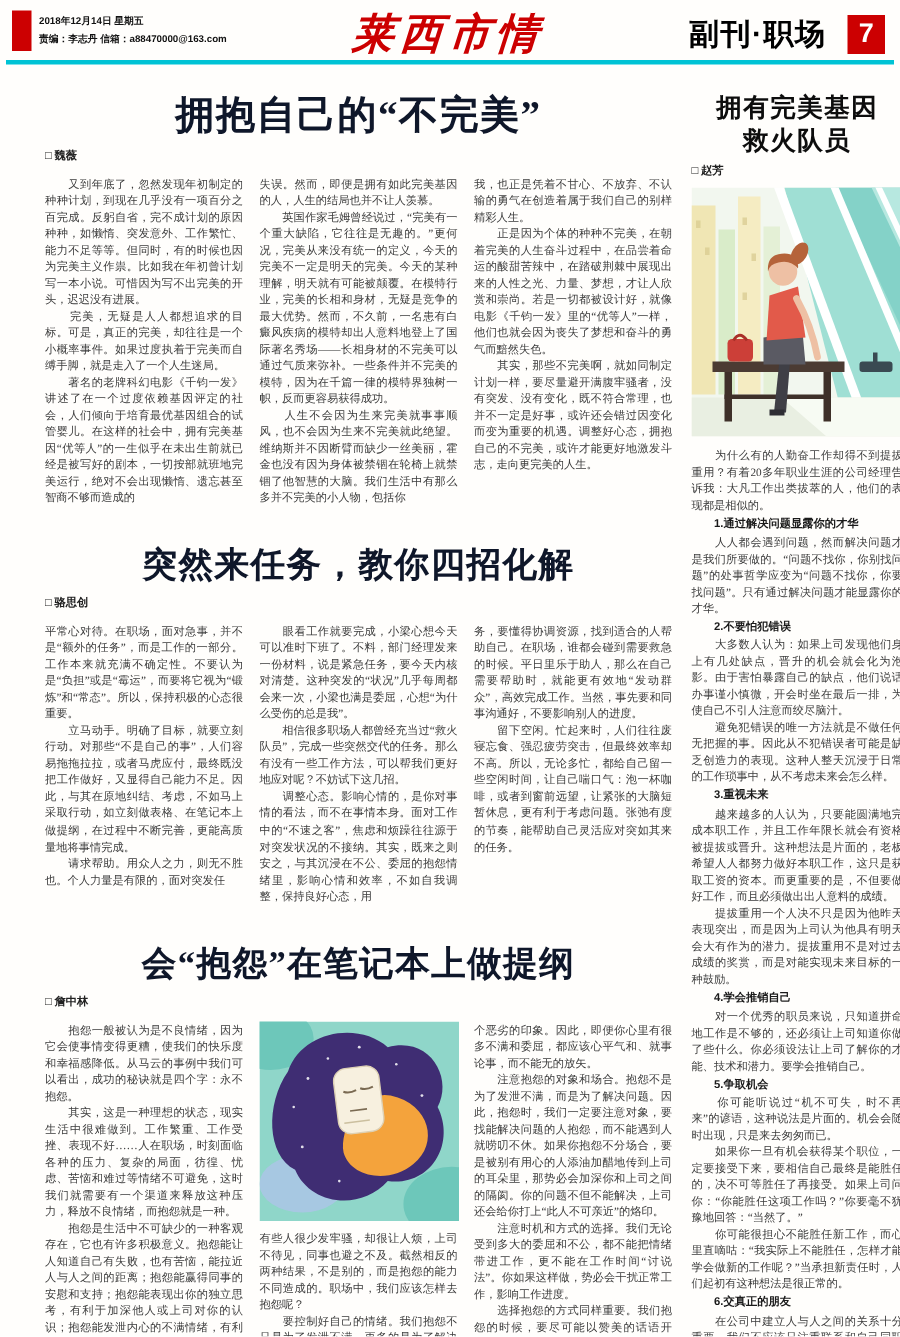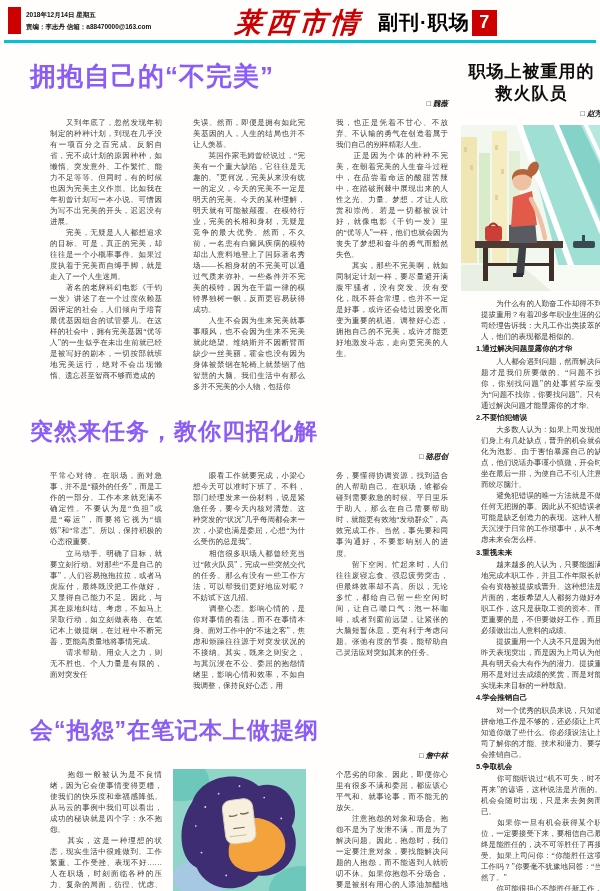--- a/index.html
+++ b/index.html
@@ -5,36 +5,36 @@
   html,body{margin:0;padding:0;background:#ffffff;}
   body{width:600px;height:891px;font-family:"Liberation Serif","DejaVu Serif",serif;color:#3b3b3b;}
   .page{position:relative;width:600px;height:891px;overflow:hidden;background:#fffefc;}
 
   
   header{display:flex;align-items:flex-start;padding:7px 10px 0 8px;height:32px;}
   .h-left{display:flex;gap:5px;width:212px;flex-shrink:0;}
   .red-bar{width:13px;height:27px;background:#cc0001;}
   .h-meta{font-family:"Liberation Sans",sans-serif;font-size:6.5px;line-height:1.8;color:#111;font-weight:bold;padding-top:2px;white-space:nowrap;}
   .masthead{flex:1;text-align:center;color:#cc0001;font-size:28px;font-weight:bold;font-style:italic;letter-spacing:4px;font-family:"DejaVu Serif",serif;margin-top:-3px;transform:skewX(-4deg);}
-  .h-right{display:flex;align-items:center;gap:2px;width:212px;padding-top:2px;flex-shrink:0;}
+  .h-right{display:flex;align-items:center;gap:14px;width:212px;justify-content:flex-end;padding-top:2px;flex-shrink:0;}
   .section-label{font-family:"Liberation Sans",sans-serif;font-weight:bold;font-size:20px;letter-spacing:1px;color:#000;}
   .page-num{width:25px;height:26px;background:#cc0001;color:#fff;font-family:"Liberation Sans",sans-serif;font-weight:bold;font-size:18px;display:flex;align-items:center;justify-content:center;}
   .rule{height:3px;background:#00c3d5;margin:1px 4px 0;}
 
   
   main{display:flex;padding:16px 6px 0 30px;gap:13px;}
   .left-main{width:418px;flex-shrink:0;}
   .right-col{width:141px;flex-shrink:0;}
 
-  article h1{font-family:Liberation Sans, sans-serif;text-align:left;font-size:26px;margin:0;color:#8b5cf6;letter-spacing:1px;font-weight:900;}
+  article h1{font-family:Liberation Serif, serif;text-align:center;font-size:26px;margin:0;color:#0f172a;letter-spacing:1px;font-weight:900;}
   article h1.t2{font-size:23px;margin-top:19px;}
-  .author{text-align:right;font-size:7.5px;margin:5px 0 8px;color:#222;font-weight:bold;font-style:italic;}
+  .author{text-align:left;font-size:7.5px;margin:5px 0 8px;color:#222;font-weight:bold;}
   .cols{display:flex;gap:11px;}
   .col{flex:1;min-width:0;}
-  .btxt{font-size:7.5px;line-height:1.47;text-align:justify;white-space:pre-wrap;color:#3b3b3b;margin-left:20px;}
+  .btxt{font-size:7.5px;line-height:1.47;text-align:justify;white-space:pre-wrap;color:#3b3b3b;}
   .art-gap{margin-top:24px;}
 
   
   .right-col h2{font-family:"Liberation Sans",sans-serif;font-size:17px;text-align:center;line-height:1.3;margin:2px 0 0;color:#0d0d0d;font-weight:900;letter-spacing:1px;}
   .right-col .author{margin:4px 0 6px;}
   figure{margin:0 0 7px;}
   figure svg{display:block;}
   .sec-head{font-size:7.5px;font-weight:bold;text-indent:2em;line-height:1.8;font-family:"Liberation Sans",sans-serif;color:#1a1a1a;}
   .colfig{margin-bottom:6px;}
 </style>
@@ -156,21 +156,21 @@
 　　注意抱怨的对象和场合。抱怨不是为了发泄不满，而是为了解决问题。因此，抱怨时，我们一定要注意对象，要找能解决问题的人抱怨，而不能遇到人就唠叨不休。如果你抱怨不分场合，要是被别有用心的人添油加醋地传到上司的耳朵里，那势必会加深你和上司之间的隔阂。你的问题不但不能解决，上司还会给你打上“此人不可亲近”的烙印。
 　　注意时机和方式的选择。我们无论受到多大的委屈和不公，都不能把情绪带进工作，更不能在工作时间“讨说法”。你如果这样做，势必会干扰正常工作，影响工作进度。
 　　选择抱怨的方式同样重要。我们抱怨的时候，要尽可能以赞美的话语开始，让对方愿意倾听，消除抵触的情绪；陈述的时候，要尽量站在对方立场上考虑，更不能不懂得控制情绪；结束的时候，最好能提出相应的有参考价值的看法，来表明自己经过了深思熟虑，弱化因为抱怨而给对方带来的不快。</div>
             </div>
         </div>
       </article>
 
     </section>
 
     <aside class="right-col">
-      <h2><span>职场上被重用的</span><br><span>救火队员</span></h2>
+      <h2><span>拥有完美基因</span><br><span>救火队员</span></h2>
       <div class="author">□ 赵芳</div>
 
       <figure>
         <svg width="141" height="166" viewBox="0 0 141 166">
           <rect x="0" y="0" width="141" height="166" fill="#f2f7ef"></rect>
 
           <rect x="0" y="12" width="16" height="126" fill="#f0e6b4"></rect>
           <rect x="18" y="28" width="11" height="110" fill="#d9ecc9"></rect>
           <rect x="31" y="6" width="15" height="132" fill="#f5ecc2"></rect>
           <rect x="48" y="26" width="11" height="112" fill="#e4f0d6"></rect>

